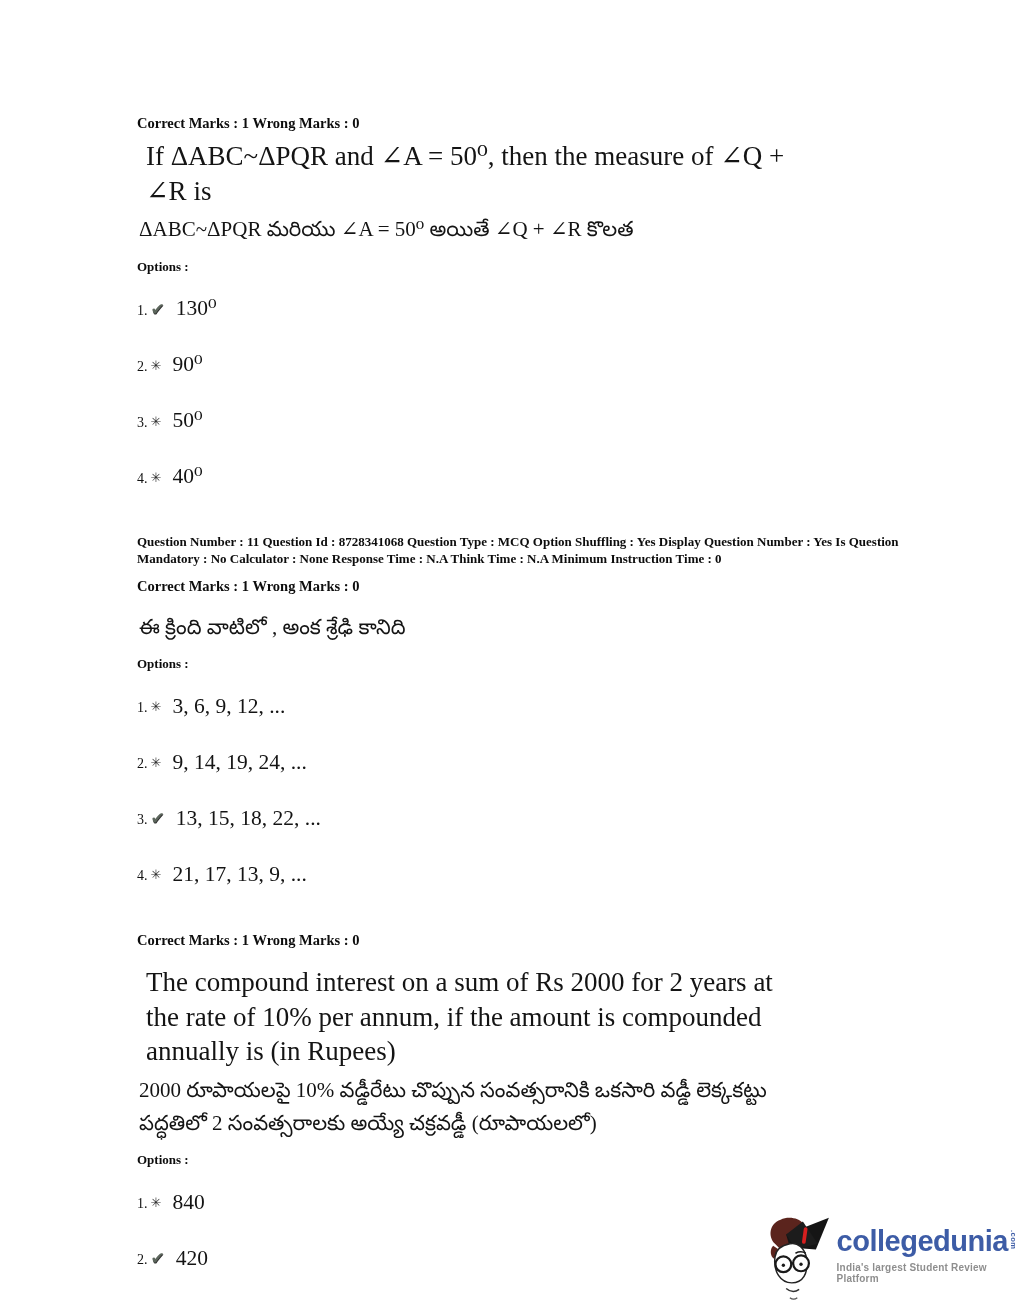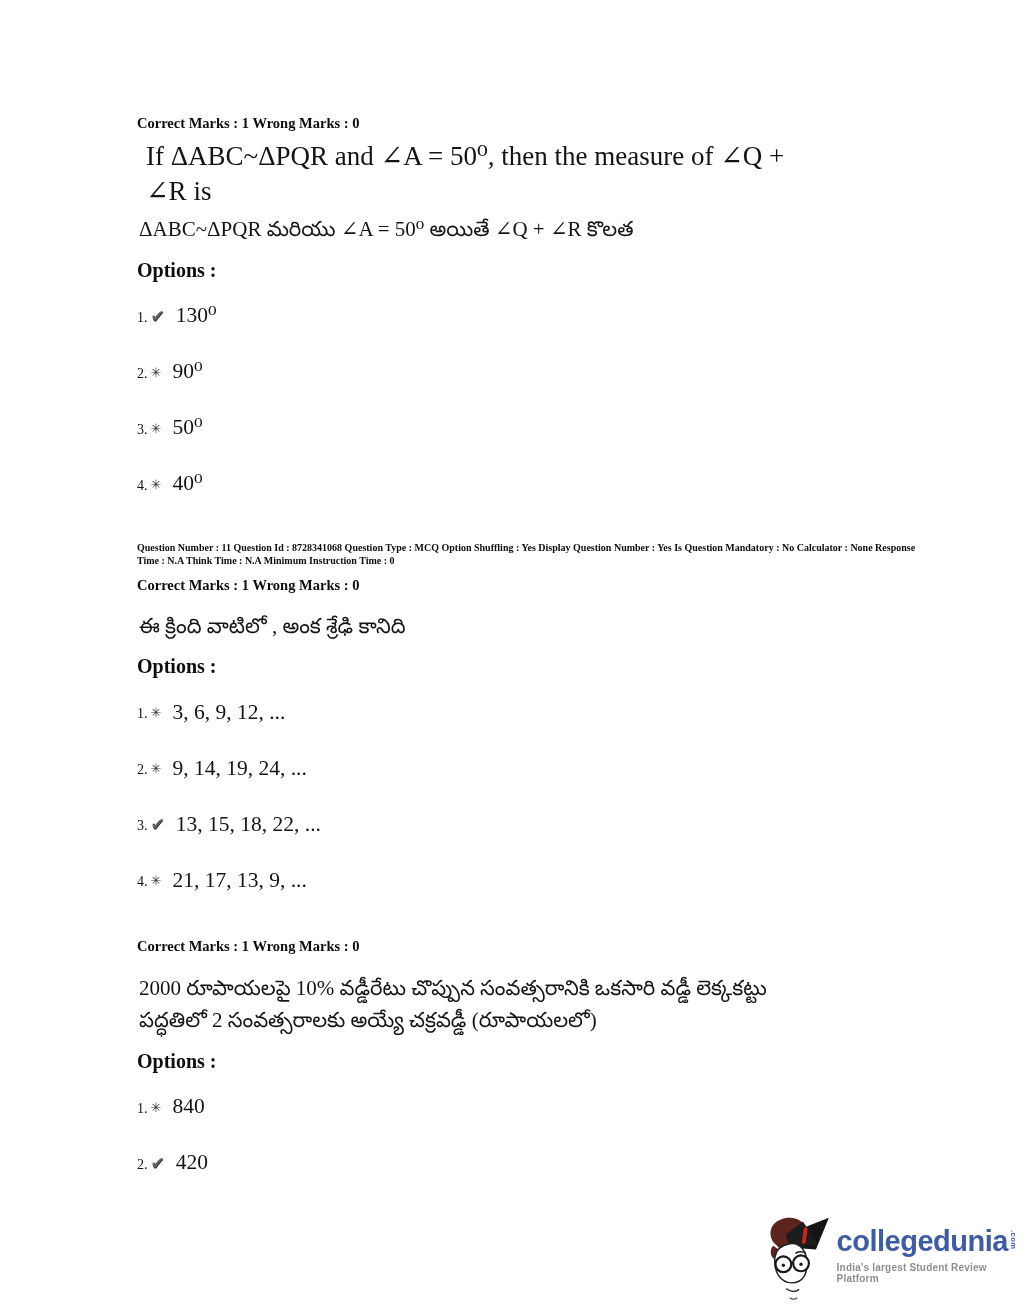--- a/index.html
+++ b/index.html
@@ -12,31 +12,31 @@
     font-family:"Liberation Serif","DejaVu Serif",serif;
     color:#111111;
     margin-top:17px;
   }
   .content { padding:97px 50px 0 137px; }
 
   .marks-line {
     font-weight:bold; font-size:14.5px; line-height:1.25; color:#0d0d0d;
   }
   .meta-line {
-    font-weight:bold; font-size:10px; line-height:1.3; width:800px; color:#0d0d0d;
+    font-weight:bold; font-size:13px; line-height:1.3; width:800px; color:#0d0d0d;
   }
   .q-en {
     font-size:27px; line-height:1.28; margin:7px 0 0 9px; max-width:680px; color:#141414;
   }
   .q-en.narrow { max-width:650px; }
   .q-te {
     font-size:21px; line-height:1.55; margin:5px 0 0 2px; max-width:660px; color:#141414;
   }
   .options-label {
-    font-weight:bold; font-size:20px; margin-top:13px; color:#0d0d0d;
+    font-weight:bold; font-size:13px; margin-top:13px; color:#0d0d0d;
   }
   .opt-row { display:flex; align-items:flex-end; margin-top:29px; height:27px; }
   .opt-row.first { margin-top:15px; }
   .opt-num { font-size:14px; line-height:1; position:relative; top:1px; }
   .opt-mark {
     font-family:"DejaVu Sans",sans-serif; line-height:1; margin-left:3px; position:relative;
   }
   .mark-correct { font-size:17px; color:#5c665c; text-shadow:0.5px 0.5px 0 #2e2e2e; top:1px; }
   .mark-wrong   { font-size:13px; color:#2f2f2f; top:-1px; }
   .opt-val { font-size:21.5px; line-height:1; margin-left:11px; position:relative; top:3px; color:#141414; }
@@ -123,20 +123,21 @@
       <div class="opt-row">
         <span class="opt-num">4.</span>
         <span class="opt-mark mark-wrong">✳</span>
         <span class="opt-val">21, 17, 13, 9,  ...</span>
       </div>
     </section>
 
     <section class="gap-block">
       <div class="marks-line marks-after-meta">Correct Marks : 1 Wrong Marks : 0</div>
       <div class="q-body-gap"></div>
+      <p class="q-en narrow">The compound interest on a sum of Rs 2000 for 2 years at the rate of 10% per annum, if the  amount is compounded annually is  (in Rupees)</p>
       <p class="q-te">2000 రూపాయలపై  10%  వడ్డీరేటు చొప్పున సంవత్సరానికి ఒకసారి వడ్డీ లెక్కకట్టు పద్ధతిలో 2  సంవత్సరాలకు అయ్యే చక్రవడ్డీ (రూపాయలలో)</p>
       <div class="options-label">Options :</div>
 
       <div class="opt-row first">
         <span class="opt-num">1.</span>
         <span class="opt-mark mark-wrong">✳</span>
         <span class="opt-val">840</span>
       </div>
       <div class="opt-row">
         <span class="opt-num">2.</span>

